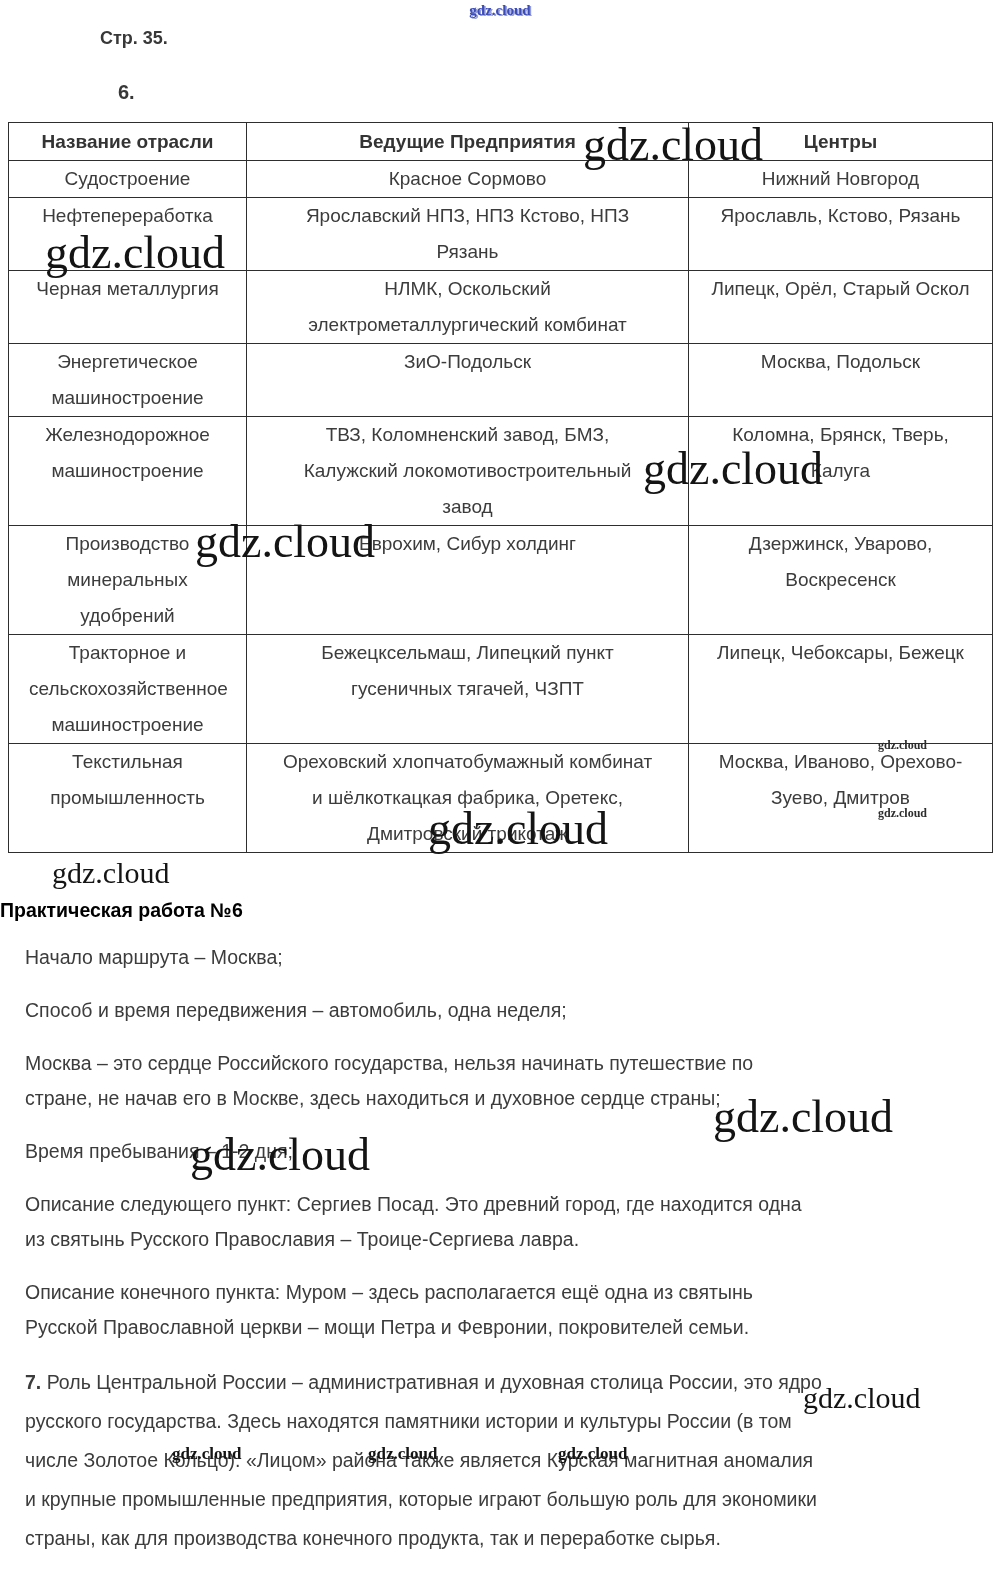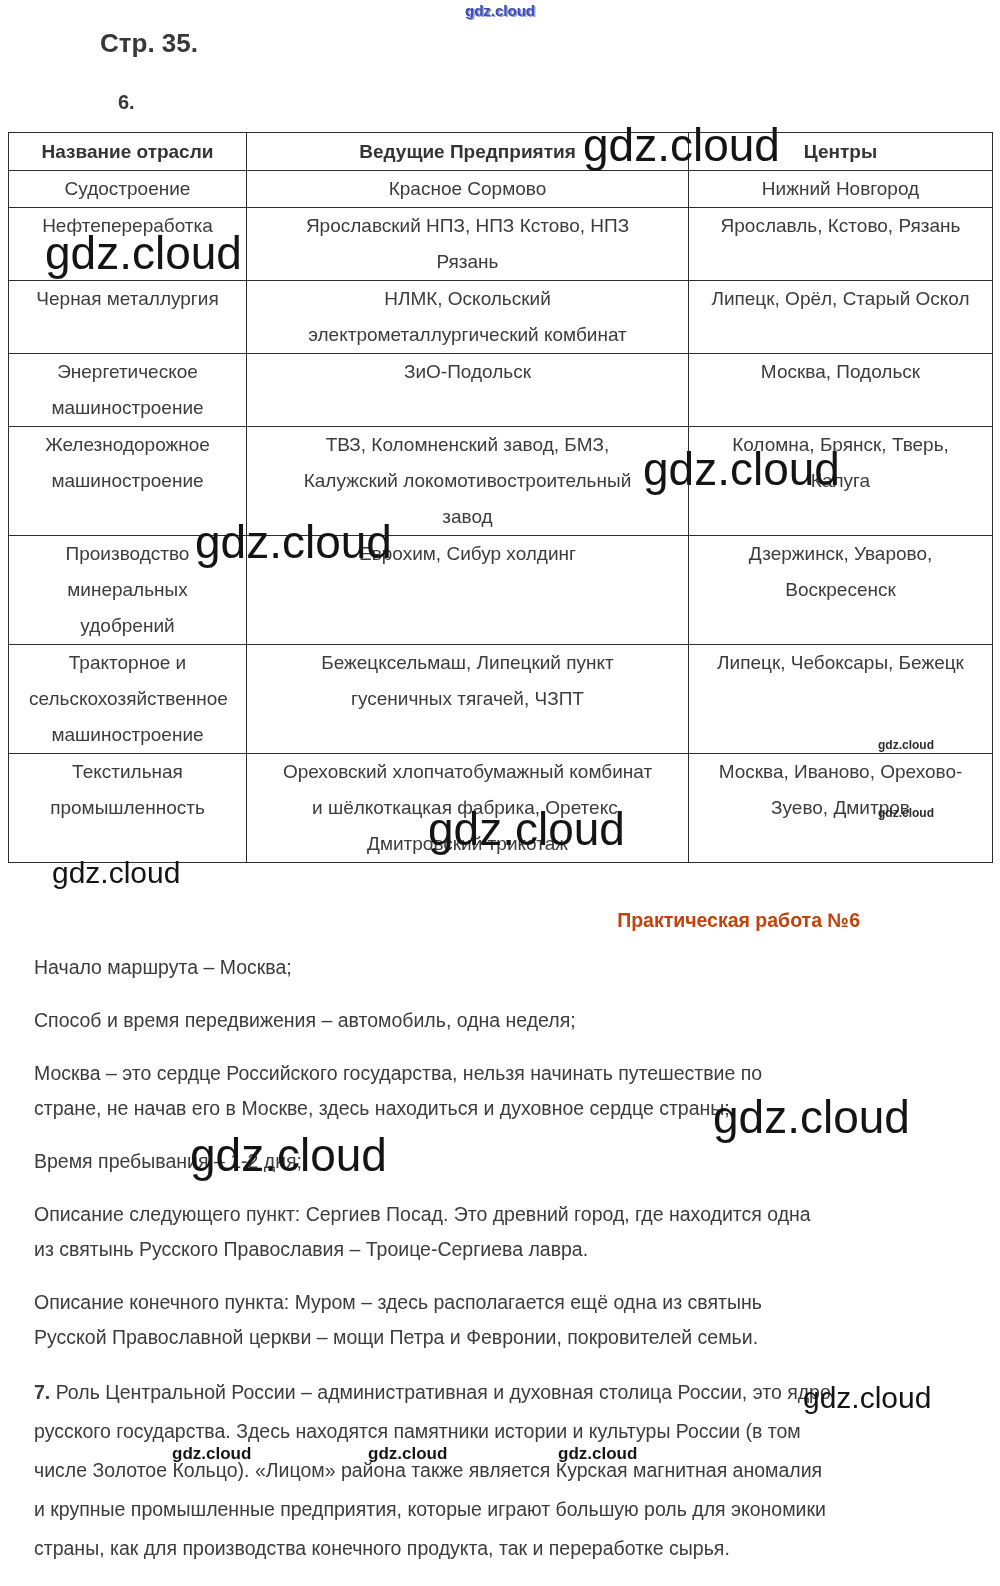--- a/index.html
+++ b/index.html
@@ -1,51 +1,51 @@
 <!DOCTYPE html>
 <html><head>
 <meta charset="utf-8">
 <style>
   * { margin:0; padding:0; box-sizing:border-box; }
   html,body { background:#ffffff; }
   body {
     width:1000px; height:1586px; position:relative; overflow:hidden;
     font-family:"Liberation Sans", sans-serif; color:#3c3c3c;
   }
-  .page-label { margin:28px 0 0 100px; font-size:26px; font-weight:700; color:#383838; }
+  .page-label { margin:28px 0 0 100px; font-size:18px; font-weight:700; color:#383838; }
   .item-number { margin:32px 0 0 118px; font-size:20px; font-weight:700; color:#383838; }
 
   table.industry {
     border-collapse:collapse; table-layout:fixed;
     width:984px; margin:18px 0 0 8px;
   }
   table.industry th, table.industry td {
     border:1px solid #2e2e2e;
     font-size:19px; line-height:36px;
     text-align:center; color:#3c3c3c;
   }
   table.industry th { font-weight:700; vertical-align:middle; height:38px; color:#343434; }
   table.industry td { vertical-align:top; font-weight:400; }
   .col1 { width:238px; } .col2 { width:442px; } .col3 { width:304px; }
   td.c1 { padding:0 20px; }
   td.c2 { padding:0 30px;margin-left:40px; }
   td.c3 { padding:0 14px; }
 
   .practical-title {
-    width:860px; margin:46px 0 0 0; text-align:right;
-    font-weight:700; font-size:19.5px; color:#c2410c;
+    width:860px; margin:46px 0 0 0; text-align:left;
+    font-weight:700; font-size:19.5px; color:#000000;
   }
-  .content { margin-left:34px; width:800px; font-size:19.5px; line-height:35px; }
+  .content { margin-left:25px; width:800px; font-size:19.5px; line-height:35px; }
   .content p { margin-top:18px; }
   .answer7 { margin-top:28px; line-height:39px; }
   .bold { font-weight:700; }
 
   .wm {
     position:absolute; white-space:nowrap; color:#141414;
-    font-family:Liberation Sans, sans-serif; pointer-events:none;
+    font-family:Liberation Serif, serif; pointer-events:none;
   }
   .wm-top { top:2px; left:50%; transform:translateX(-50%); font-size:15px; font-weight:700;
             color:#3d4db7; text-shadow:1.5px 1px 0 rgba(61,77,183,0.55); }
   .wm-a { top:118px; left:583px; font-size:46px; }
   .wm-b { top:226px; left:45px;  font-size:46px; }
   .wm-c { top:442px; left:643px; font-size:46px; }
   .wm-d { top:515px; left:195px; font-size:46px; }
   .wm-e { top:738px; left:878px; font-size:12px; font-weight:700; color:#2c2c2c; }
   .wm-f { top:806px; left:878px; font-size:12px; font-weight:700; color:#2c2c2c; }
   .wm-g { top:802px; left:428px; font-size:46px; }

